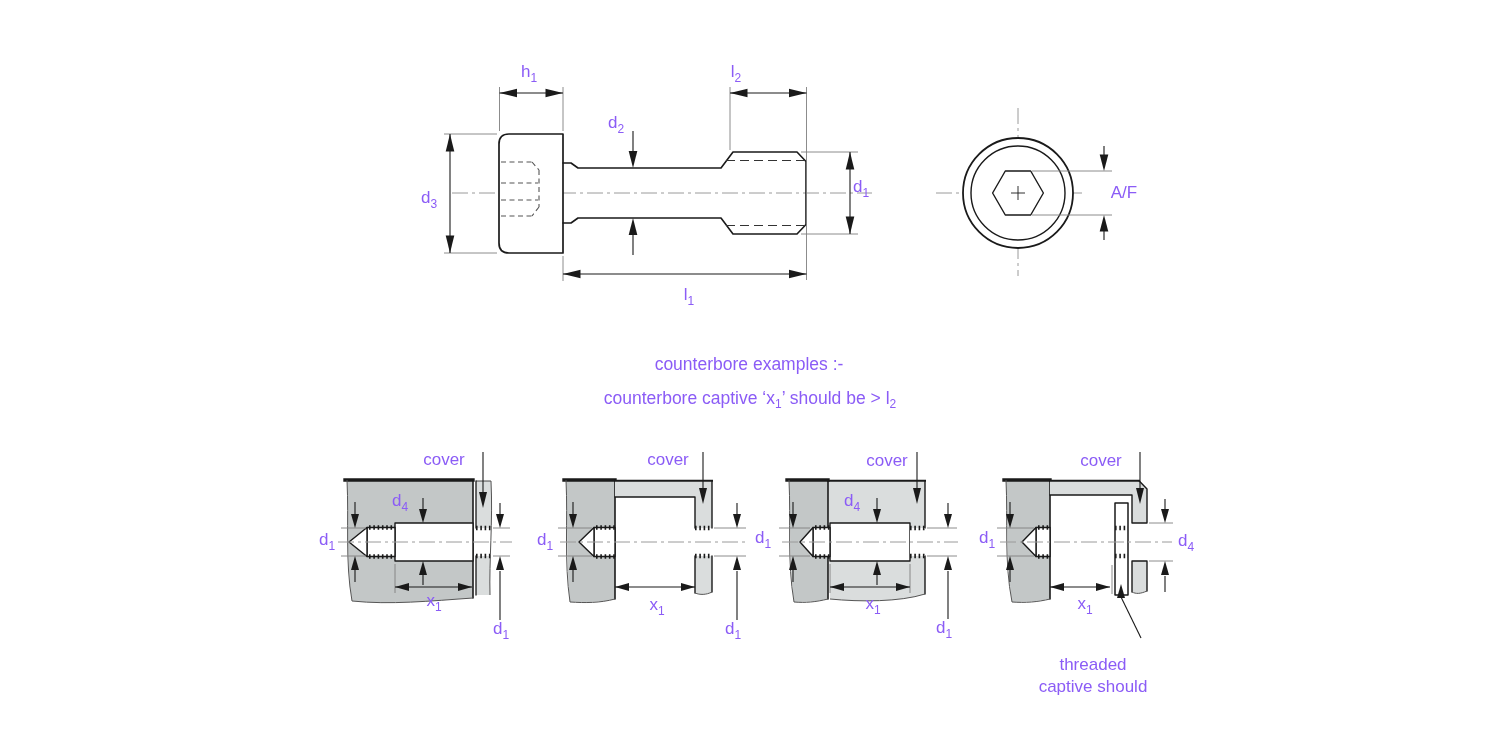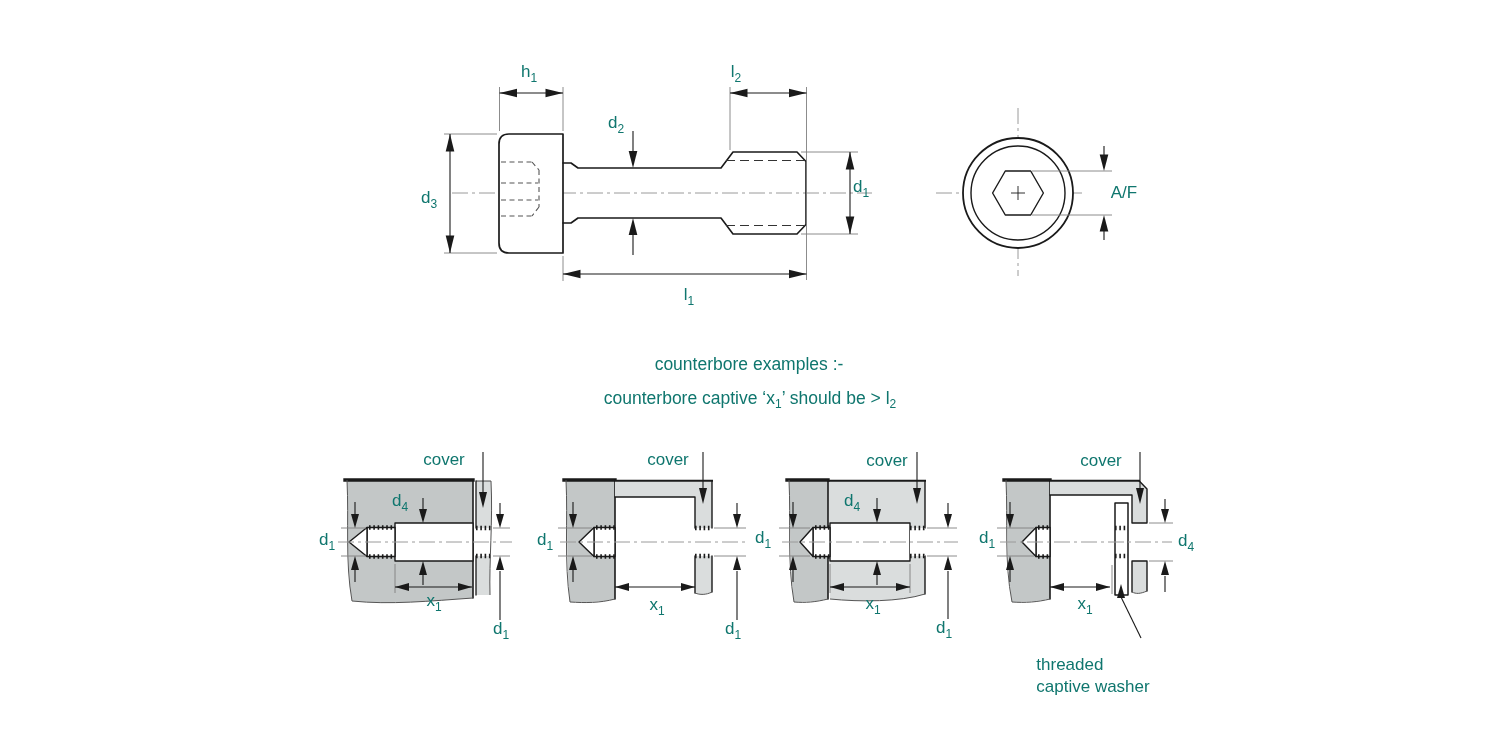--- a/index.html
+++ b/index.html
@@ -1,23 +1,23 @@
 <!DOCTYPE html>
 <html style="--line: #1a1a1a; --base_fill: #c3c7c7; --cover_fill: #dadddd; --centerline: #9a9a9a; --thin: #7f7f7f; --hidden: #555555;"><head>
 <meta charset="utf-8">
 <style>
   html,body{margin:0;padding:0;background:#fff;}
   .stage{position:relative;width:1500px;height:750px;background:#ffffff;
          font-family:"Liberation Sans",sans-serif;color:#111;overflow:hidden;}
   .stage svg{position:absolute;left:0;top:0;}
   .lbl{position:absolute;transform:translate(-50%,-50%);font-size:17px;
-       white-space:nowrap;line-height:1.15;color:#0f766e;}
+       white-space:nowrap;line-height:1.15;color:#8b5cf6;}
   .lbl sub{font-size:12px;}
   .title-line{font-size:17.5px;}
-  .note{line-height:22px;}
+  .note{text-align:center;line-height:22px;}
   
   .o   {fill:none;stroke:var(--line);stroke-width:1.6;stroke-linejoin:round;stroke-linecap:round;}
   .o2  {fill:none;stroke:var(--line);stroke-width:3.4;stroke-linecap:square;}
   .oc  {fill:none;stroke:var(--line);stroke-width:2;stroke-linecap:square;}
   .wo  {fill:#ffffff;stroke:var(--line);stroke-width:1.4;stroke-linejoin:round;}
   .fillbase {fill:var(--base_fill);stroke:none;}
   .fillcover{fill:var(--cover_fill);stroke:none;}
   .thin{fill:none;stroke:var(--thin);stroke-width:0.9;}
   .dim {fill:none;stroke:var(--line);stroke-width:1.1;}
   .cl  {fill:none;stroke:var(--centerline);stroke-width:1;stroke-dasharray:16 4 3 4;}
@@ -325,16 +325,16 @@
 <div class="lbl" style="left:852px;top:503px"><span>d</span><sub>4</sub></div>
 <div class="lbl" style="left:873px;top:606px"><span>x</span><sub>1</sub></div>
 <div class="lbl" style="left:944px;top:630px"><span>d</span><sub>1</sub></div>
 
 <div class="lbl" style="left:1101px;top:461px"><span>cover</span></div>
 <div class="lbl" style="left:987px;top:540px"><span>d</span><sub>1</sub></div>
 <div class="lbl" style="left:1085px;top:606px"><span>x</span><sub>1</sub></div>
 <div class="lbl" style="left:1186px;top:543px"><span>d</span><sub>4</sub></div>
 <div class="lbl note" style="left:1093px;top:676px">
   <div>threaded</div>
-  <div>captive washer</div>
+  <div>captive should</div>
 </div>
 
 </div>
 
 </body></html>

